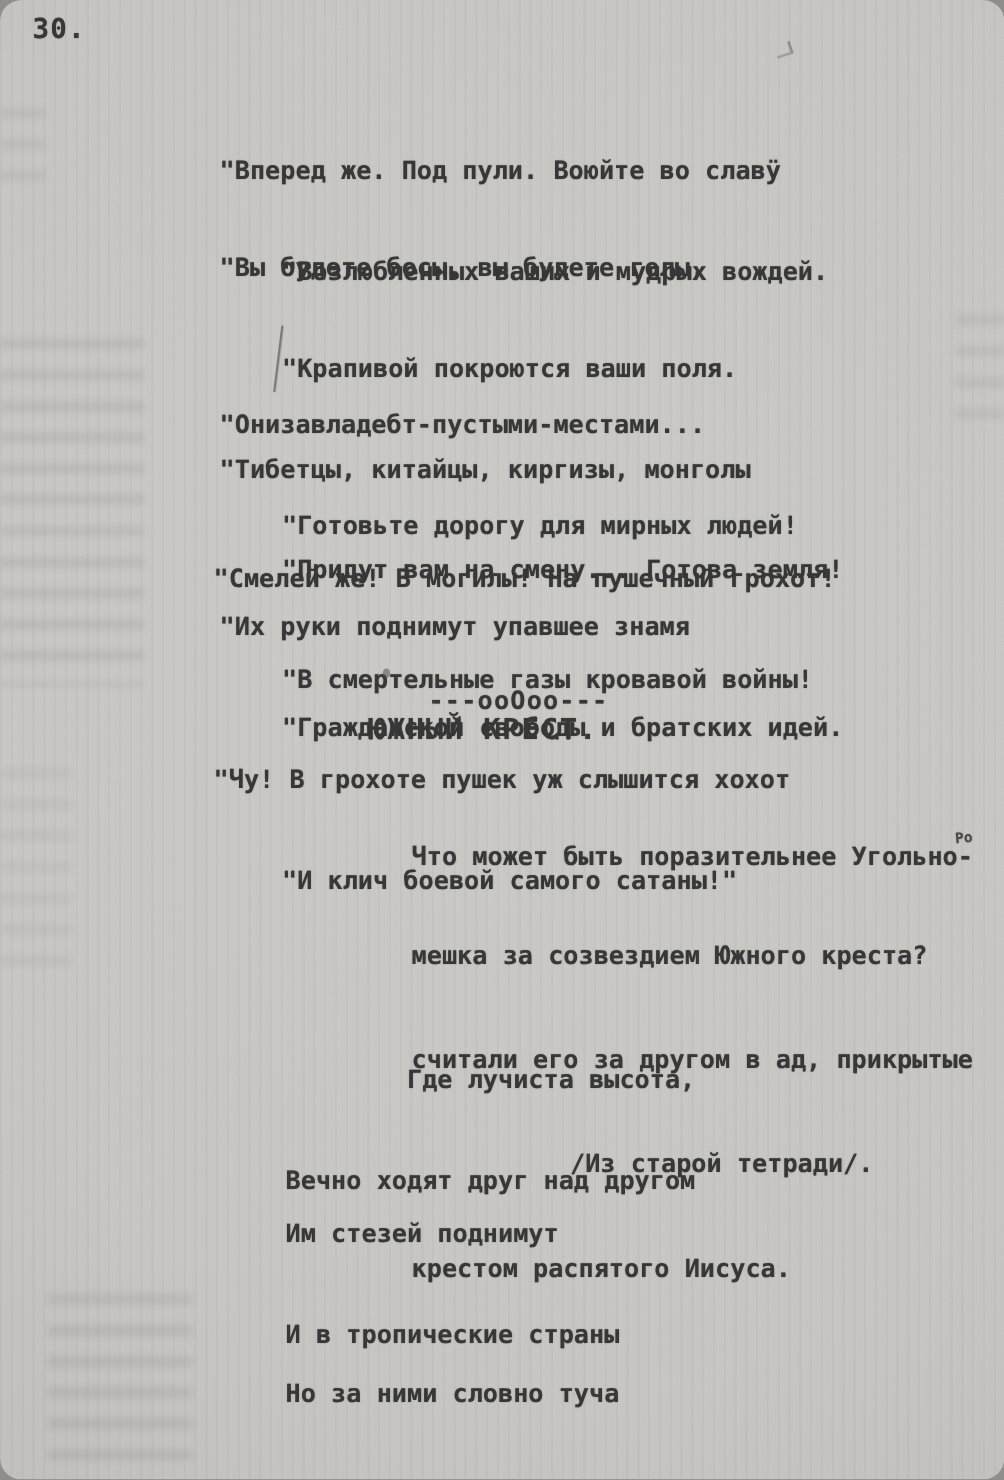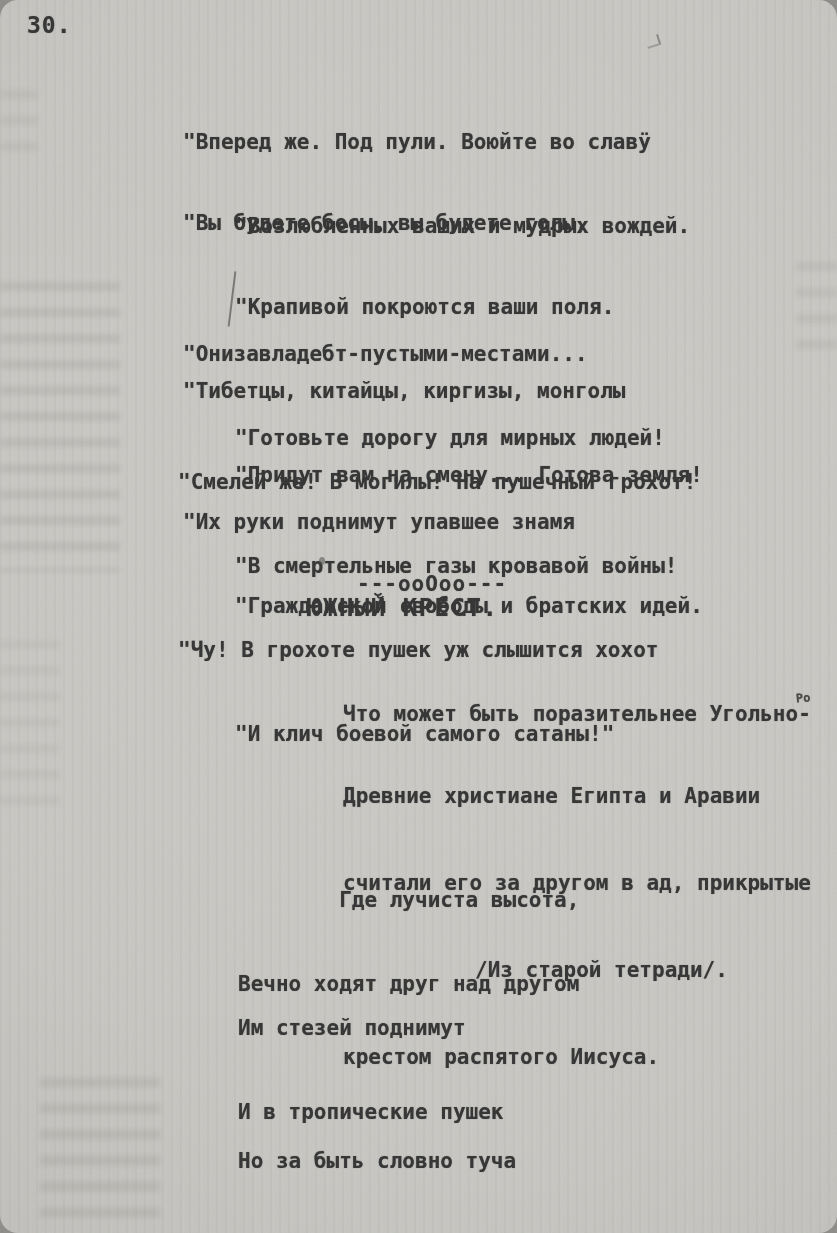--- a/index.html
+++ b/index.html
@@ -95,37 +95,37 @@
     <div class="ln q1">"И клич боевой самого сатаны!"</div>
   </section>
 
   <div class="ink-dot"></div>
   <div class="divider ink">---ооОоо---</div>
 
   <h2 class="title ink" style="margin:0;font-weight:bold;">ЮЖНЫЙ КРЕСТ.</h2>
 
   <section class="epigraph ink">
     <div class="ln"><span>Что может быть поразительнее Угольно-</span><sup class="hand-sup">Ро</sup></div>
-    <div class="ln">Древние христиане Египта и Аравии</div>
+    <div class="ln">мешка за созвездием Южного креста?</div>
     <div class="ln">считали его за другом в ад, прикрытые</div>
     <div class="ln attr">/Из старой тетради/.</div>
     <div class="ln">крестом распятого Иисуса.</div>
   </section>
 
   <section class="block ink" style="top:830px;left:0;">
     <div class="ln p1">Где лучиста высота,</div>
     <div class="ln p0">Вечно ходят друг над другом</div>
   </section>
 
   <section class="block ink" style="top:958px;left:0;">
     <div class="ln p0">Им стезей поднимут</div>
-    <div class="ln p0">И в тропические пушек</div>
+    <div class="ln p0">И в тропические страны</div>
     
   </section>
 
   <section class="block ink" style="top:1091px;left:0;">
-    <div class="ln p0">Но за быть словно туча</div>
+    <div class="ln p0">Но за ними словно туча</div>
     <div class="ln p2">В небе искристом лежит.</div>
     
     
   </section>
 
 </div>
 
 </body></html>

